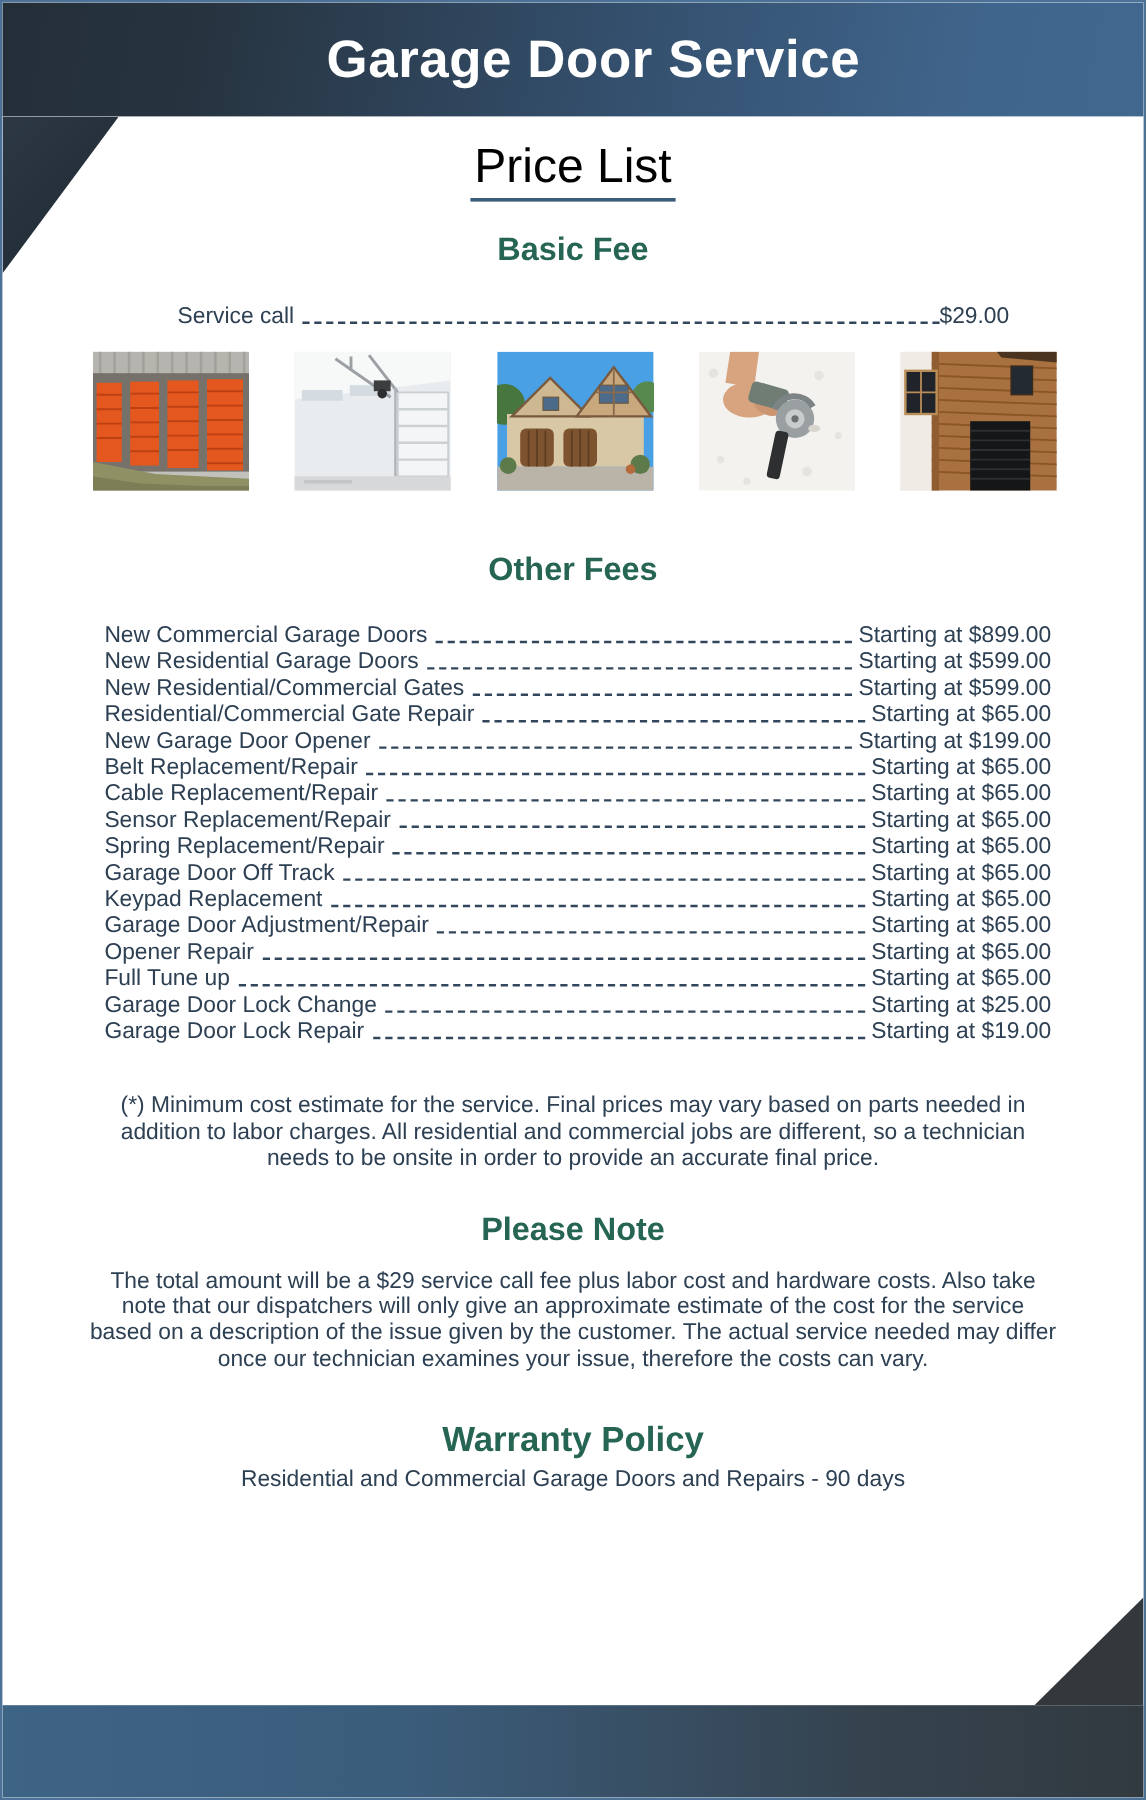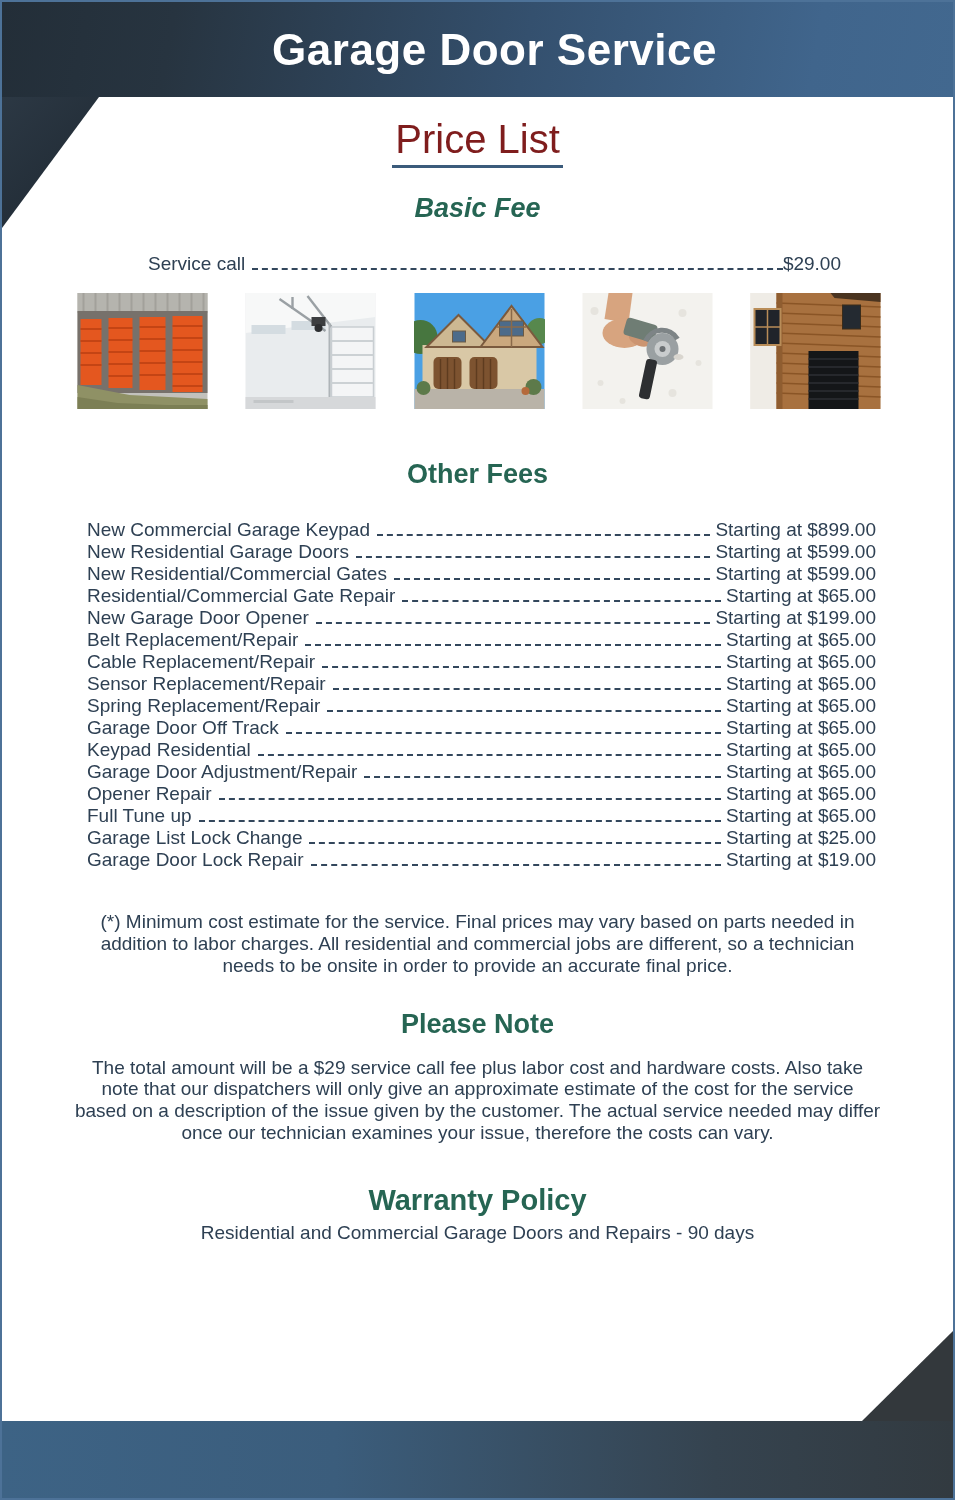--- a/index.html
+++ b/index.html
@@ -38,28 +38,28 @@
     clip-path:polygon(100% 0,100% 100%,0 100%);
   }
 
   
   .content { position:absolute; top:95px; left:0; width:100%; }
 
   .price-list-title {
     display:block; text-align:center; margin-top:20px;
   }
   .price-list-title span {
-    display:inline-block; color:#7f1d1d; font-size:40px; font-weight:400;
+    display:inline-block; color:#000000; font-size:40px; font-weight:400;
     border-bottom:3px solid #3b5b7b; padding:0 3px 4px 3px; line-height:1.1;
   }
 
   .green-heading {
     text-align:center; color:#266553; font-weight:bold; font-size:27px; line-height:1.15;
   }
-  h3.basic   { margin-top:25px;font-style:italic; }
+  h3.basic   { margin-top:25px; }
   h3.other   { margin-top:50px; }
   h3.please  { margin-top:33px; }
   h3.warranty{ margin-top:40px; font-size:29px;text-align:center; }
 
   .fee-row {
     display:flex; align-items:flex-end;
     color:#2e4053; font-size:19px; line-height:22px; white-space:nowrap;
   }
   .fee-row .leader {
     flex:1 1 auto; border-bottom:2px dashed #33475c; margin:0 5px 5px 7px; min-width:20px;
@@ -278,21 +278,21 @@
           </g>
         </svg>
       </figure>
 
     </div>
 
     <h3 class="green-heading other">Other Fees</h3>
 
     <div class="fee-list">
   <div class="fee-row">
-    <span>New Commercial Garage Keypad</span>
+    <span>New Commercial Garage Doors</span>
     <span class="leader"></span>
     <span>Starting at $899.00</span>
   </div>
 
   <div class="fee-row">
     <span>New Residential Garage Doors</span>
     <span class="leader"></span>
     <span>Starting at $599.00</span>
   </div>
 
@@ -338,21 +338,21 @@
     <span>Starting at $65.00</span>
   </div>
 
   <div class="fee-row">
     <span>Garage Door Off Track</span>
     <span class="leader"></span>
     <span>Starting at $65.00</span>
   </div>
 
   <div class="fee-row">
-    <span>Keypad Residential</span>
+    <span>Keypad Replacement</span>
     <span class="leader"></span>
     <span>Starting at $65.00</span>
   </div>
 
   <div class="fee-row">
     <span>Garage Door Adjustment/Repair</span>
     <span class="leader"></span>
     <span>Starting at $65.00</span>
   </div>
 
@@ -363,21 +363,21 @@
   </div>
 
   <div class="fee-row">
     <span>Full Tune up</span>
     <span class="leader"></span>
     <span>Starting at $65.00</span>
   </div>
 
 
   <div class="fee-row">
-    <span>Garage List Lock Change</span>
+    <span>Garage Door Lock Change</span>
     <span class="leader"></span>
     <span>Starting at $25.00</span>
   </div>
 
   <div class="fee-row">
     <span>Garage Door Lock Repair</span>
     <span class="leader"></span>
     <span>Starting at $19.00</span>
   </div>
 </div>

